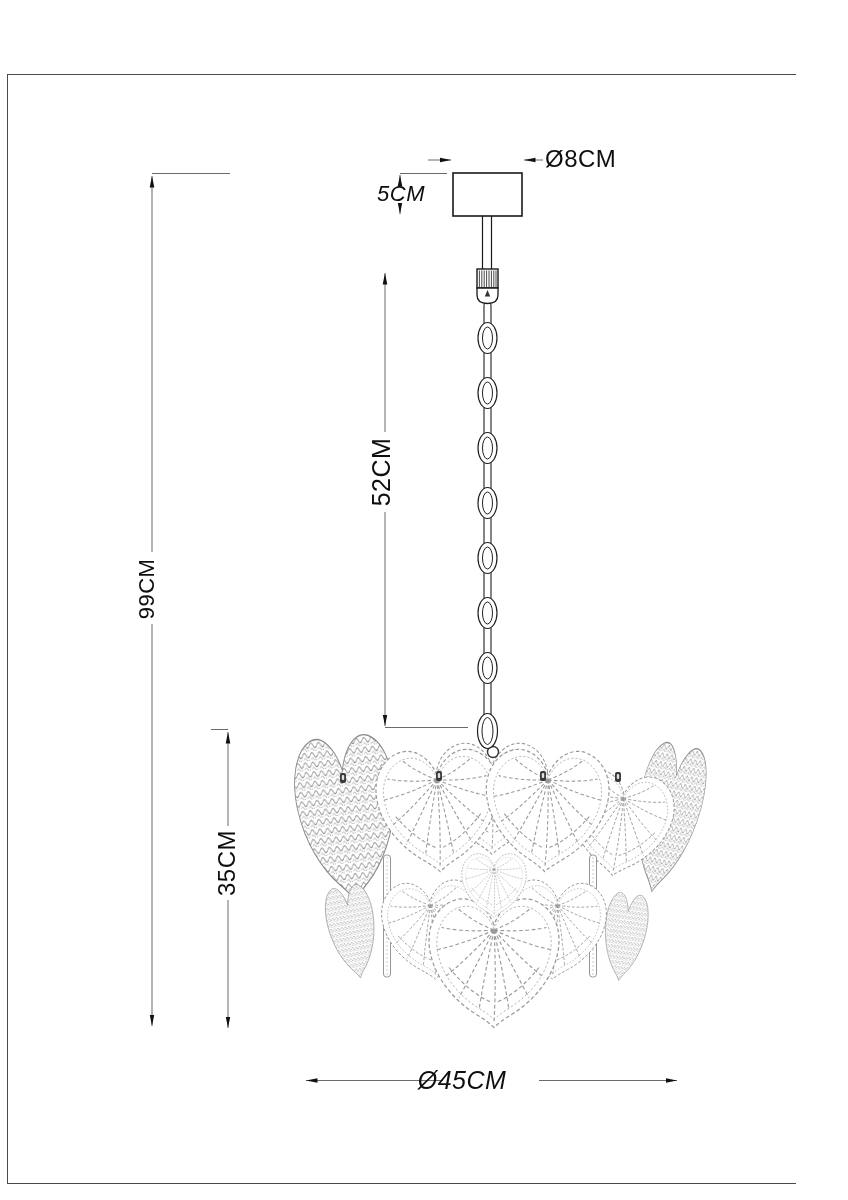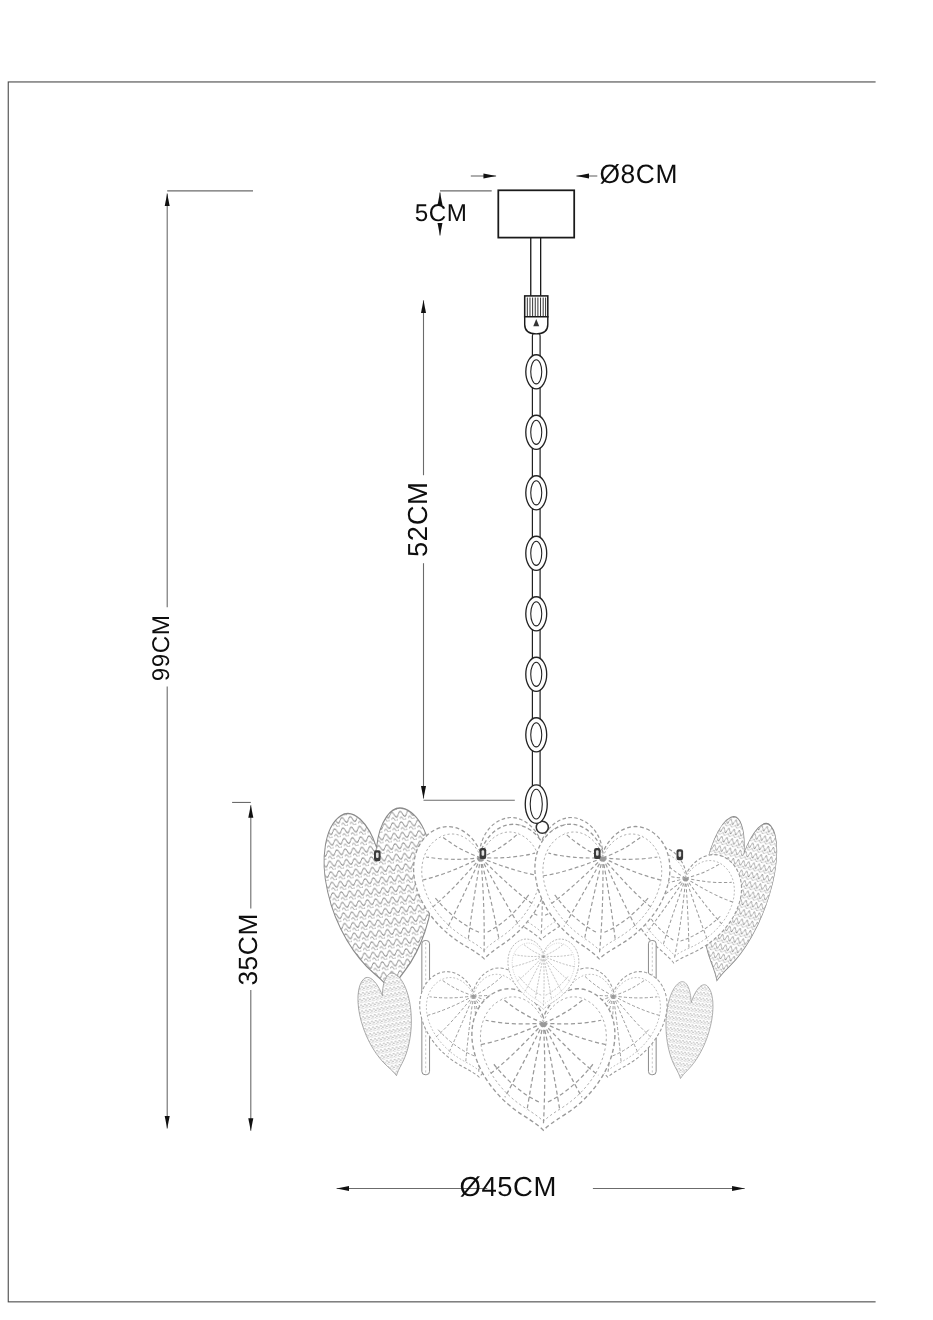--- a/index.html
+++ b/index.html
@@ -9,21 +9,21 @@
   }
   .frame{
     position:absolute;left:7px;top:74px;width:792px;height:1110px;
     border:1px solid #4a4a4a;box-sizing:border-box;
   }
   .drawing-svg{position:absolute;left:0;top:0;width:848px;height:1200px;}
   .dim-label{
     position:absolute;color:#0e0e0e;white-space:nowrap;letter-spacing:.5px;
     font-family:"Liberation Sans",sans-serif;line-height:1;
   }
-  .ctr{transform:translate(-50%,-50%);}
+  .ctr{transform:translate(-50%,-50%);font-style:italic;}
   .rot{transform:translate(-50%,-50%) rotate(-90deg);}
   .f22{font-size:22px;} .f24{font-size:24px;} .f25{font-size:25px;}
 </style>
 </head>
 <body>
 
 <div class="page">
   <div class="frame"></div>
 
   <svg class="drawing-svg" viewBox="0 0 848 1200" xmlns="http://www.w3.org/2000/svg">

